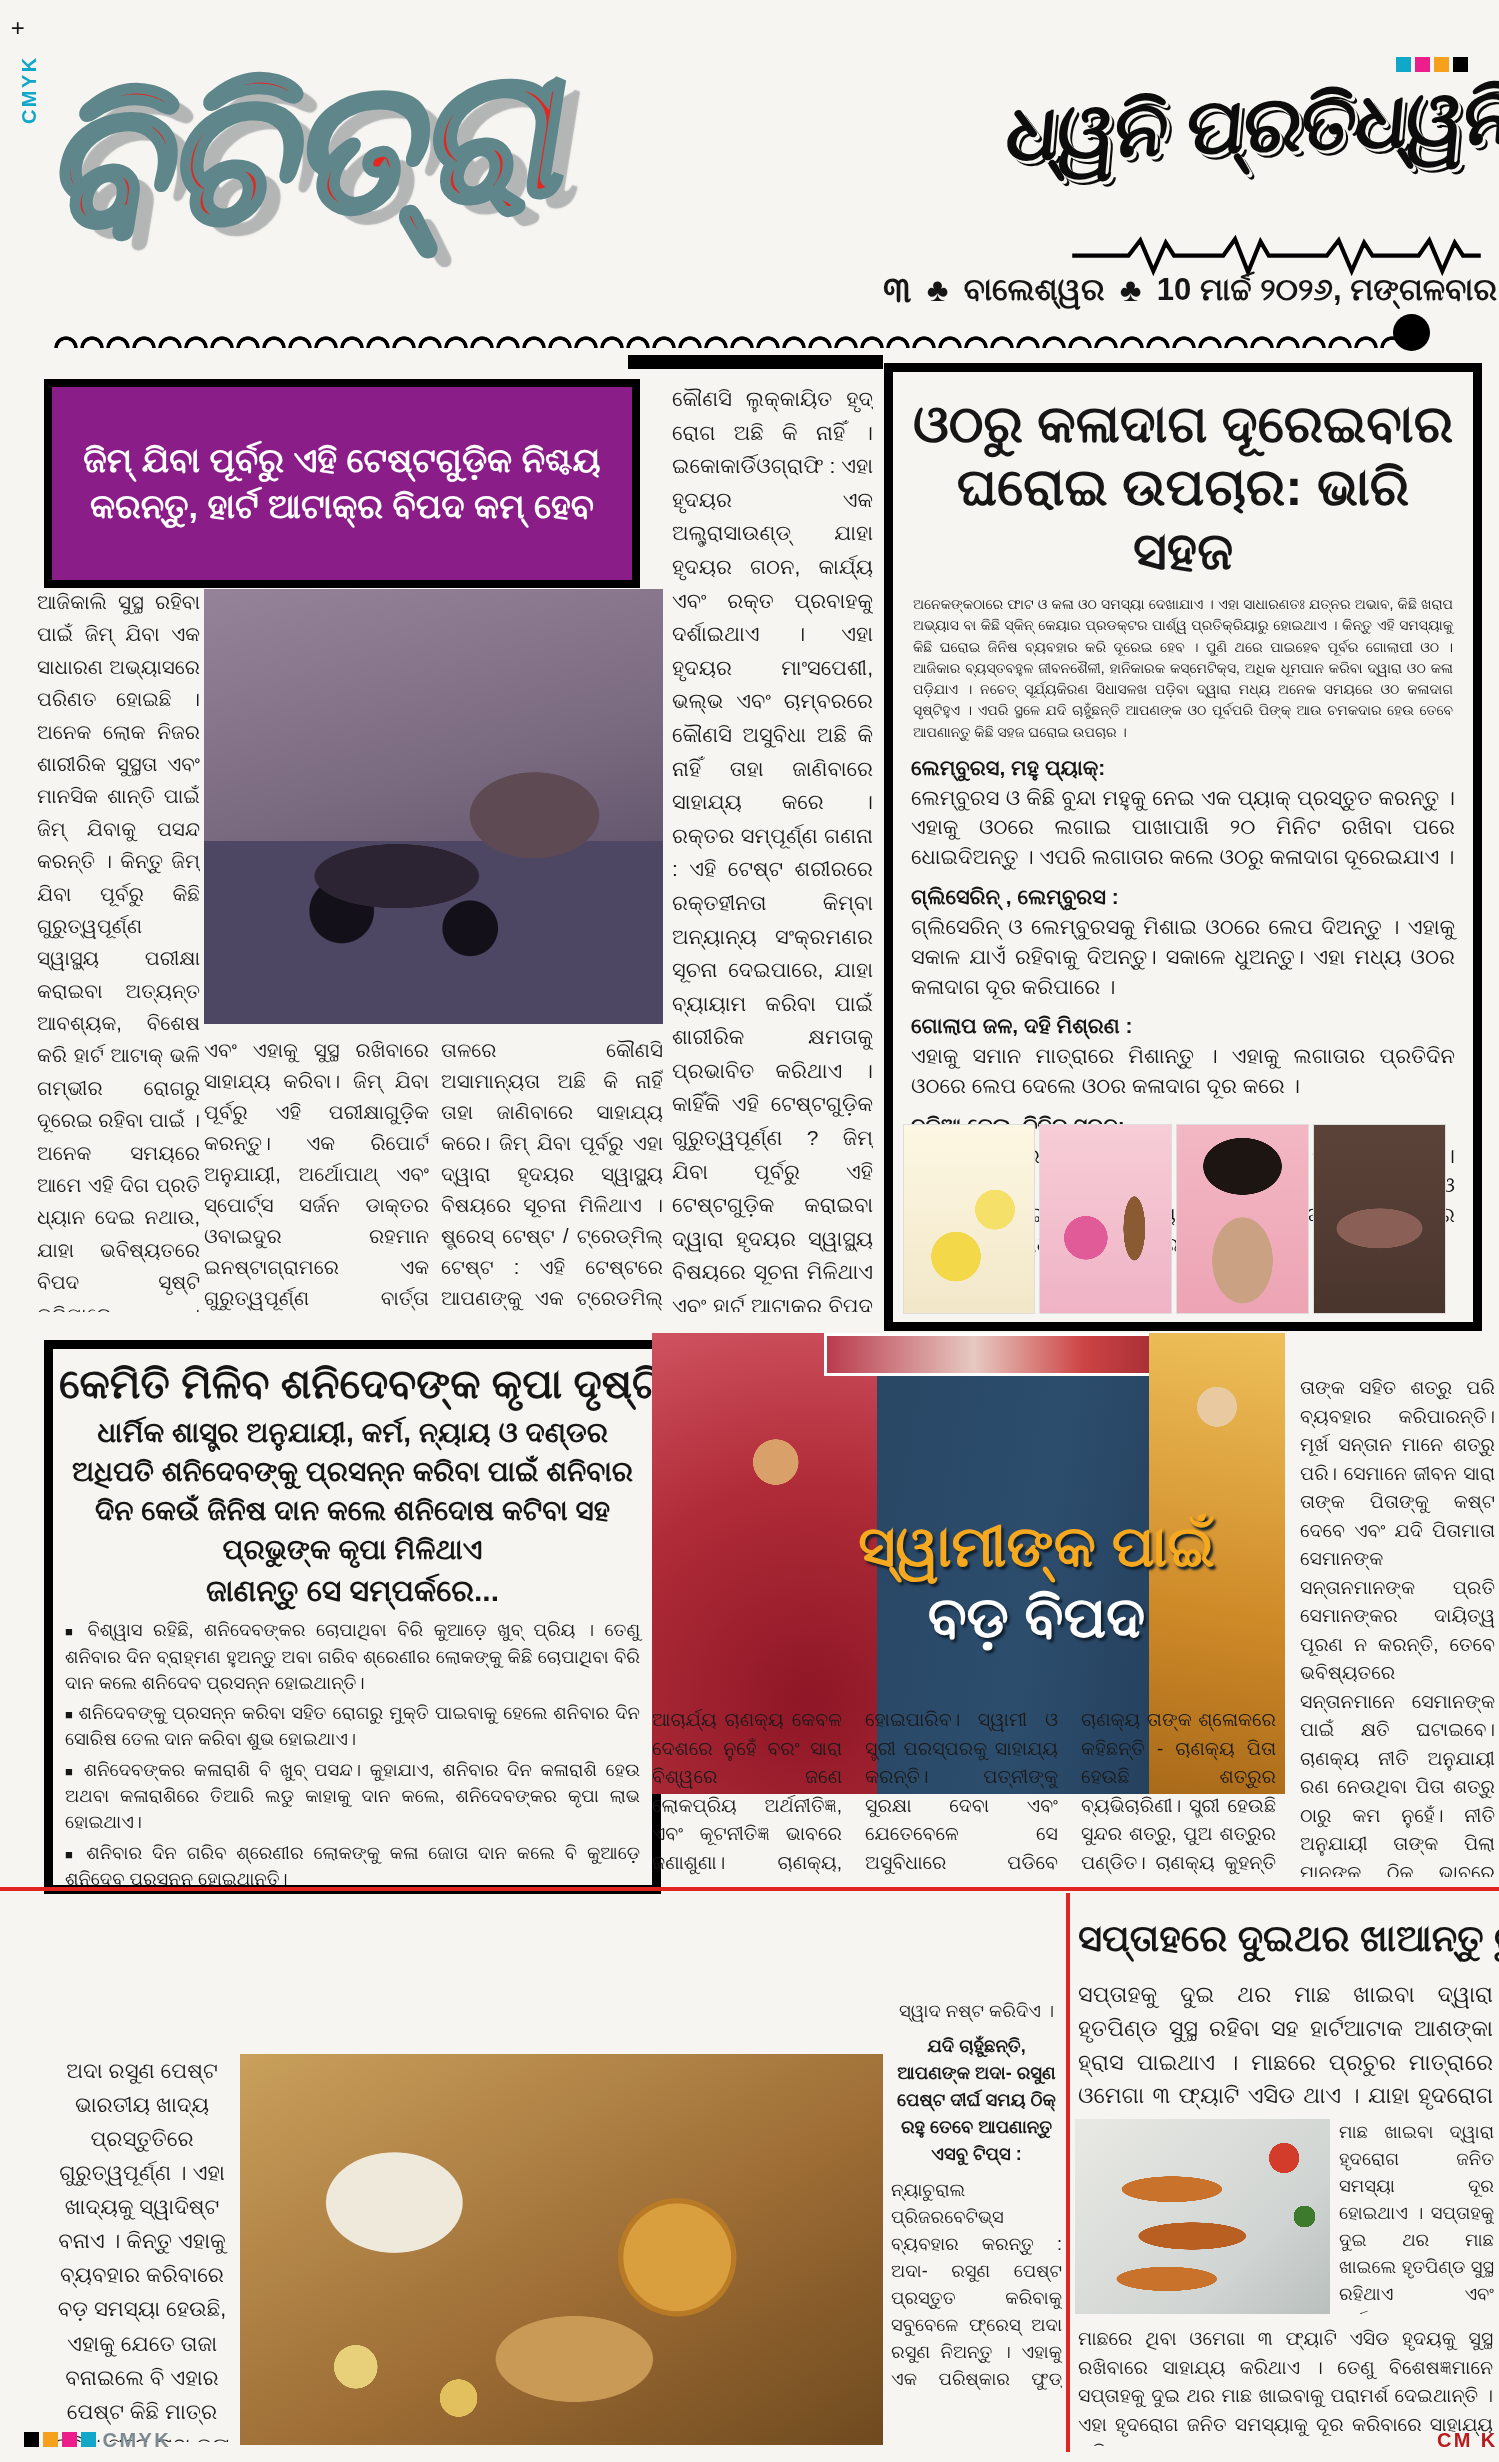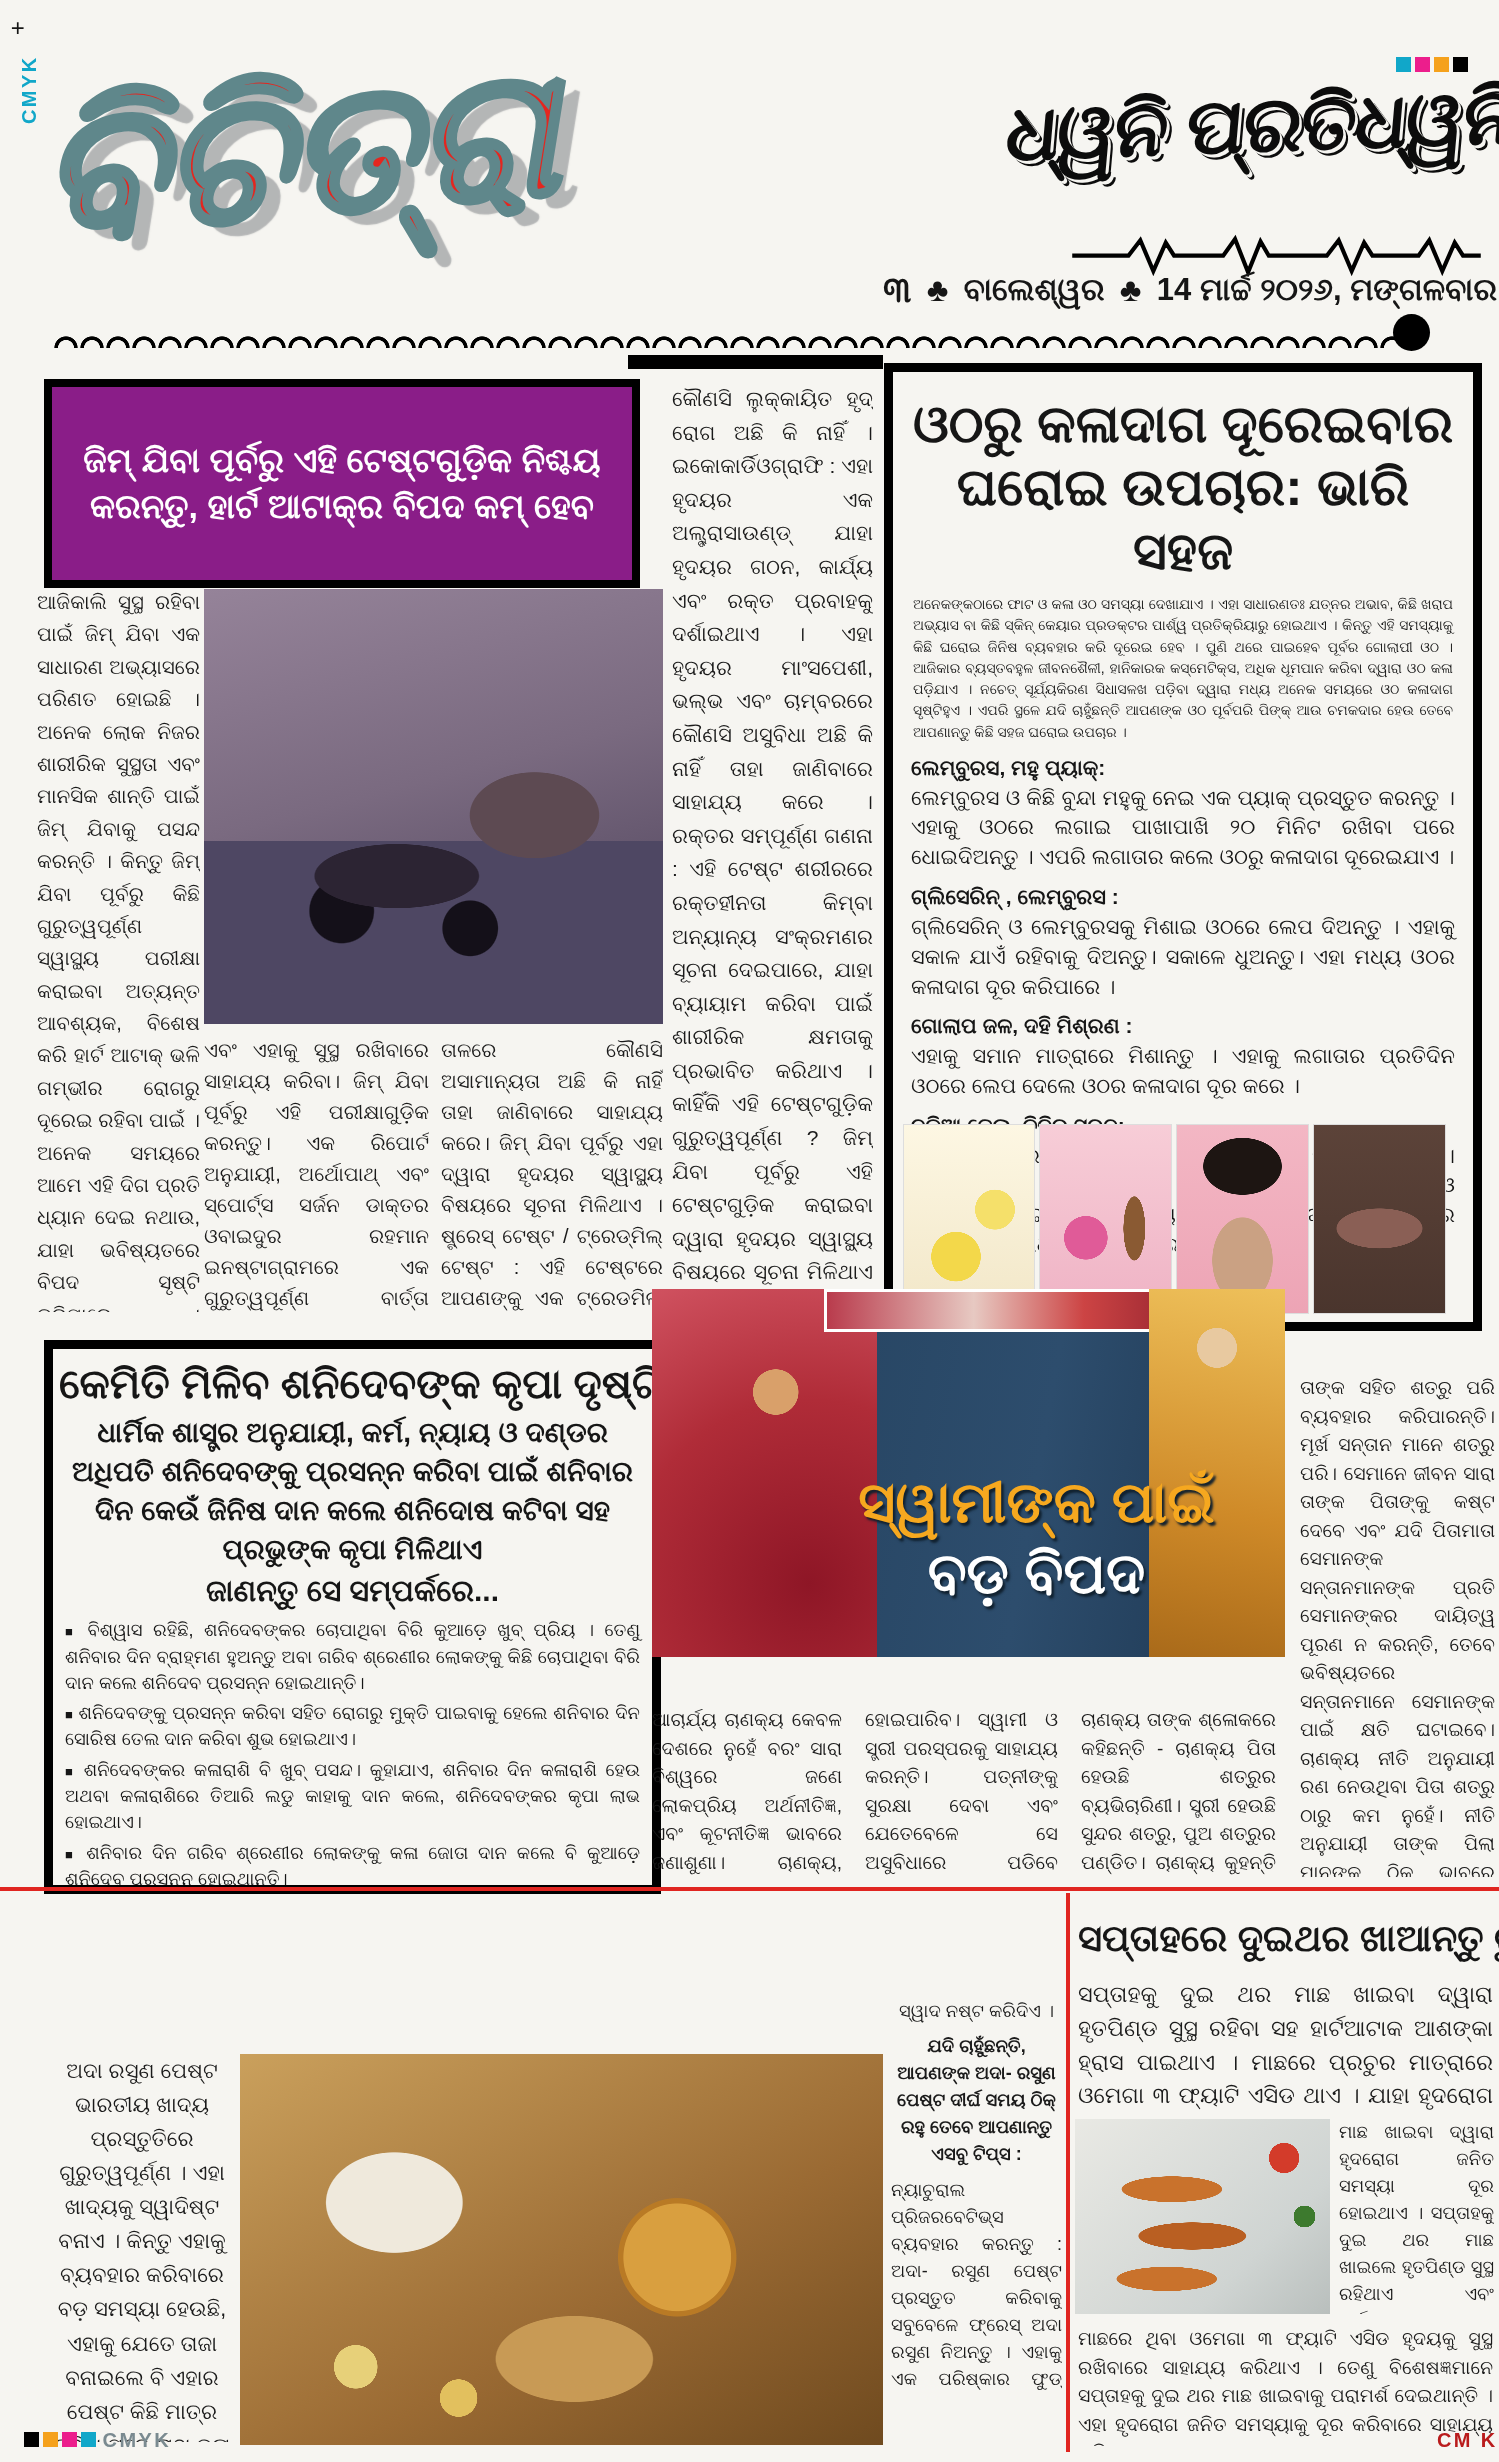--- a/index.html
+++ b/index.html
@@ -51,21 +51,21 @@
   #lips-images .ph{flex:1;}
   
   #shani-box{left:44px;top:1340px;width:599px;height:536px;border:9.5px solid #000;background:#f6f5f1;overflow:hidden;}
   #shani-headline{margin:12px 6px 3.6px;text-align:center;font-weight:bold;font-size:41px;white-space:nowrap;}
   #shani-sub{margin:4.7px 15.4px;text-align:center;font-weight:bold;font-size:28px;line-height:1.4;}
   #shani-lead{margin:2.4px 0 8.3px;text-align:center;font-weight:bold;font-size:30px;}
   #shani-list{margin:0 12px;padding:0;list-style:none;font-size:18px;line-height:1.45;text-align:justify;}
   #shani-list li{margin-bottom:4.7px;}
   #shani-list li::before{content:"■ ";font-size:13px;}
   
-  #wed-banner{left:652px;top:1289px;width:633px;height:368px;background:linear-gradient(100deg,#23405c,#2d4d6d 60%,#1d3650);overflow:hidden;}
+  #wed-banner{left:652px;top:1333px;width:633px;height:461px;background:linear-gradient(100deg,#23405c,#2d4d6d 60%,#1d3650);overflow:hidden;}
   #wed-bride{position:absolute;left:0;top:0;width:225px;height:100%;
      background:radial-gradient(circle 41px at 55% 28%,#d9a06a 0 55%,transparent 56%),
        radial-gradient(circle at 70% 80%,#8e1626,#b02c38 55%,#d05260);}
   #wed-strip{position:absolute;left:172px;top:0;width:367px;height:37px;border:3.6px solid #fff;
      background:linear-gradient(90deg,#b93b4c,#e7c9c2 40%,#c44 70%,#92222e);}
   #wed-chanakya{position:absolute;right:0;top:0;width:136px;height:100%;
      background:radial-gradient(circle 36px at 50% 16%,#e8c9a0 0 55%,transparent 56%),
        linear-gradient(190deg,#eec05a,#cf8a28 60%,#a96a1a);}
   #wed-text{position:absolute;left:195px;top:178px;width:379px;text-align:center;font-weight:900;line-height:1.25;}
   #wed-text .l1{color:#f6a81f;font-size:57px;text-shadow:2.4px 3px 2.4px #10202e;}
@@ -121,21 +121,21 @@
   <div class="abs" id="ecg">
     <svg width="409" height="45" viewBox="0 0 690 76">
       <polyline points="0,40 95,40 115,14 137,66 158,18 172,40 255,40 275,12 297,68 318,16 332,40 430,40 450,14 472,66 493,18 507,40 585,40 603,14 625,66 646,18 660,40 690,40" fill="none" stroke="#000" stroke-width="7"></polyline>
     </svg>
   </div>
   <div class="abs" id="dateline">
     <span style="font-size:36px;">୩</span>
     <span style="font-size:33px;">♣</span>
     <span>ବାଲେଶ୍ୱର</span>
     <span style="font-size:33px;">♣</span>
-    <span>14 ମାର୍ଚ୍ଚ ୨୦୨୬, ମଙ୍ଗଳବାର</span>
+    <span>10 ମାର୍ଚ୍ଚ ୨୦୨୬, ମଙ୍ଗଳବାର</span>
   </div>
   <div class="abs" id="scallops"></div>
   <div class="abs" id="scallop-dot"></div>
   <div class="abs" id="top-right-rule"></div>
 
   <div class="abs" id="gym-headline-box">
     <div>ଜିମ୍ ଯିବା ପୂର୍ବରୁ ଏହି ଟେଷ୍ଟଗୁଡ଼ିକ ନିଶ୍ଚୟ କରନ୍ତୁ, ହାର୍ଟ ଆଟାକ୍‌ର ବିପଦ କମ୍ ହେବ</div>
   </div>
   <div class="col" style="left:37px;top:586px;width:163px;height:726px;font-size:20px;line-height:1.62;">ଆଜିକାଲି ସୁସ୍ଥ ରହିବା ପାଇଁ ଜିମ୍ ଯିବା ଏକ ସାଧାରଣ ଅଭ୍ୟାସରେ ପରିଣତ ହୋଇଛି । ଅନେକ ଲୋକ ନିଜର ଶାରୀରିକ ସୁସ୍ଥତା ଏବଂ ମାନସିକ ଶାନ୍ତି ପାଇଁ ଜିମ୍ ଯିବାକୁ ପସନ୍ଦ କରନ୍ତି । କିନ୍ତୁ ଜିମ୍ ଯିବା ପୂର୍ବରୁ କିଛି ଗୁରୁତ୍ୱପୂର୍ଣ୍ଣ ସ୍ୱାସ୍ଥ୍ୟ ପରୀକ୍ଷା କରାଇବା ଅତ୍ୟନ୍ତ ଆବଶ୍ୟକ, ବିଶେଷ କରି ହାର୍ଟ ଆଟାକ୍ ଭଳି ଗମ୍ଭୀର ରୋଗରୁ ଦୂରେଇ ରହିବା ପାଇଁ । ଅନେକ ସମୟରେ ଆମେ ଏହି ଦିଗ ପ୍ରତି ଧ୍ୟାନ ଦେଇ ନଥାଉ, ଯାହା ଭବିଷ୍ୟତରେ ବିପଦ ସୃଷ୍ଟି କରିପାରେ । ବାସ୍ତବର ହାର୍ଟ ଆଟାକ୍ ଭଳି ଗମ୍ଭୀର ସମସ୍ୟା ଜିମ୍ ଯାଉଥିବା ବ୍ୟକ୍ତିଙ୍କ ଠାରେ ଦେଖାଯାଉଥିବା ପୂର୍ବରୁ ଦେଖିବାକୁ ମିଳିଛି । ନିକଟ ଅତୀତରେ, ଜିମ୍ ଯାଉଥିବା ଲୋକଙ୍କ ମଧ୍ୟରେ ହୃଦଘାତ ଭଳି ଘଟଣା ଦେଖିବାକୁ ମିଳିଛି । ତେଣୁ ଜିମ୍ ଆରମ୍ଭ କରିବା ପୂର୍ବରୁ ସ୍ୱାସ୍ଥ୍ୟ ପରୀକ୍ଷା କରାଇବା ଉଚିତ । ଏହି ସ୍ୱାସ୍ଥ୍ୟ ଯାଞ୍ଚ ଆପଣଙ୍କ ହୃଦୟର ସ୍ୱାସ୍ଥ୍ୟ ବିଷୟରେ ସୂଚନା ଦେବ</div>
   <div class="abs" id="gym-photo"></div>

